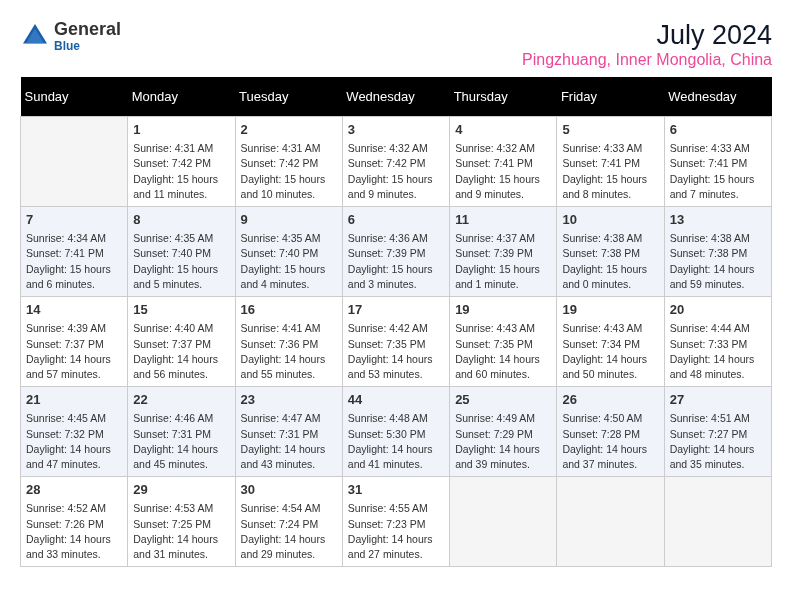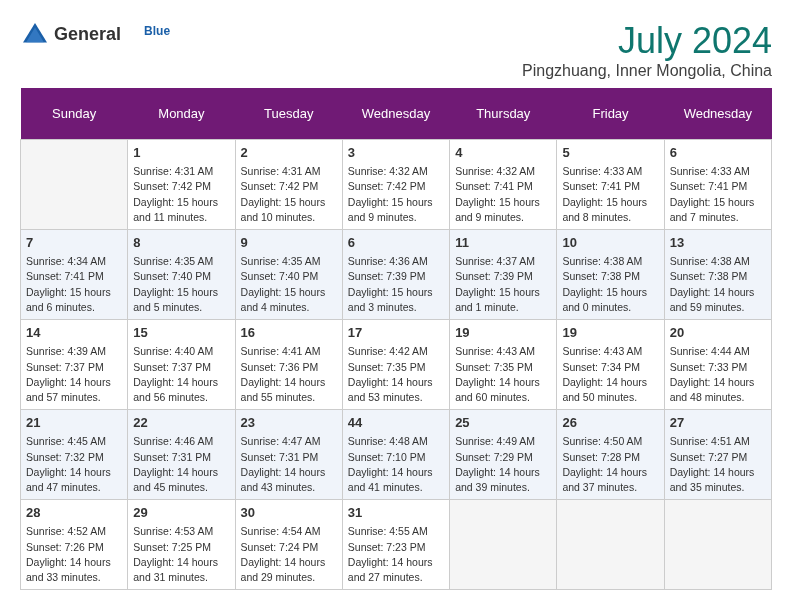--- a/index.html
+++ b/index.html
@@ -16,61 +16,60 @@
       align-items: flex-start;
       margin-bottom: 8px;
     }
     .logo {
       display: flex;
       align-items: center;
       gap: 4px;
     }
     .logo-text {
       display: flex;
-      flex-direction: row;
+      flex-direction: column;
       line-height: 1.1;
-      gap: 23px;
     }
     .logo-general {
       font-size: 18px;
       font-weight: bold;
       color: #333;
     }
     .logo-blue {
       font-size: 12px;
       font-weight: bold;
       color: #1a5fa8;
     }
     .logo-icon {
       width: 30px;
       height: 30px;
     }
     .title-block {
       text-align: right;
     }
     .month-year {
-      font-size: 36px;
-      color: #0f766e;
+      font-size: 27px;
+      color: #0f172a;
       font-weight: normal;
     }
     .location {
       font-size: 16px;
-      color: #404040;
+      color: #ec4899;
       text-align: right;
     }
     table {
       width: 100%;
       border-collapse: collapse;
       font-size: 11px;
     }
     thead tr th {
-      background-color: #701a75;
+      background-color: #000000;
       color: #fff;
-      padding: 18px 4px;
-      text-align: center;
+      padding: 12px 4px;
+      text-align: left;
       font-size: 13px;
       font-weight: normal;
     }
     tbody tr td {
       border: 1px solid #ccc;
       vertical-align: top;
       padding: 4px 5px;
       height: 80px;
       width: 107px;
       color: #333;
@@ -297,21 +296,21 @@
         <td>
           <span class="day-number">23</span>
           <div class="cell-text">Sunrise: 4:47 AM</div>
           <div class="cell-text">Sunset: 7:31 PM</div>
           <div class="cell-text">Daylight: 14 hours</div>
           <div class="cell-text">and 43 minutes.</div>
         </td>
         <td>
           <span class="day-number">44</span>
           <div class="cell-text">Sunrise: 4:48 AM</div>
-          <div class="cell-text">Sunset: 7:10 PM</div>
+          <div class="cell-text">Sunset: 5:30 PM</div>
           <div class="cell-text">Daylight: 14 hours</div>
           <div class="cell-text">and 41 minutes.</div>
         </td>
         <td>
           <span class="day-number">25</span>
           <div class="cell-text">Sunrise: 4:49 AM</div>
           <div class="cell-text">Sunset: 7:29 PM</div>
           <div class="cell-text">Daylight: 14 hours</div>
           <div class="cell-text">and 39 minutes.</div>
         </td>

